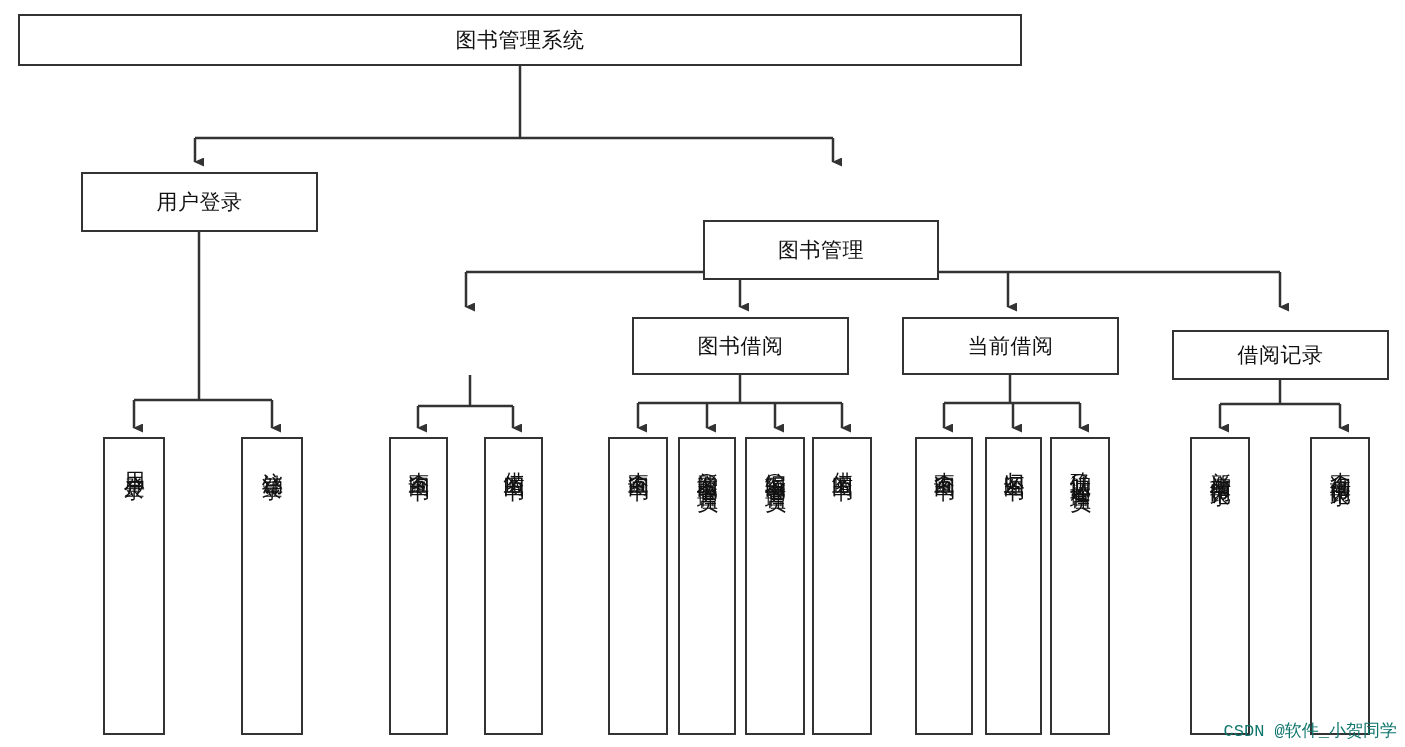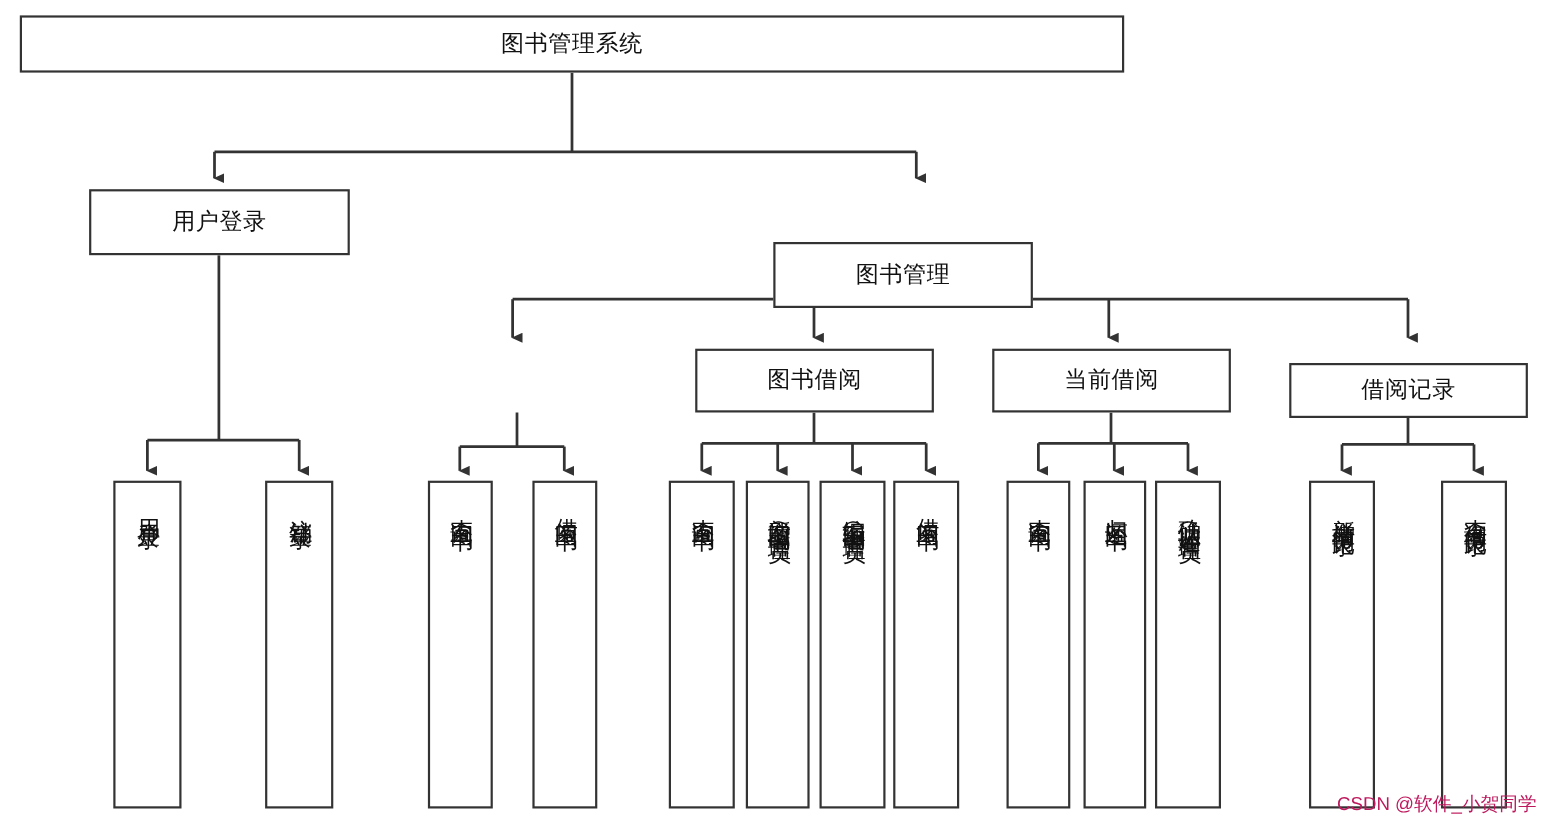--- a/index.html
+++ b/index.html
@@ -57,24 +57,24 @@
   .node.vertical {
     align-items: flex-start;
     justify-content: center;
     padding-top: 16px;
   }
   #watermark {
     position: absolute;
     right: 8px;
     bottom: 5px;
     font-size: 17px;
-    color: #be185d;
+    color: #0f766e;
     z-index: 5;
     white-space: nowrap;
-    font-family: Liberation Sans, sans-serif;
+    font-family: Liberation Mono, monospace;
   }
 </style>
 </head>
 <body>
 
 <div id="diagram-root">
 
   <svg id="edge-layer" viewBox="0 0 1405 747" xmlns="http://www.w3.org/2000/svg">
     <defs>
       <marker id="arrowhead" markerWidth="9" markerHeight="10" refX="4.5" refY="9" orient="auto" markerUnits="userSpaceOnUse">

